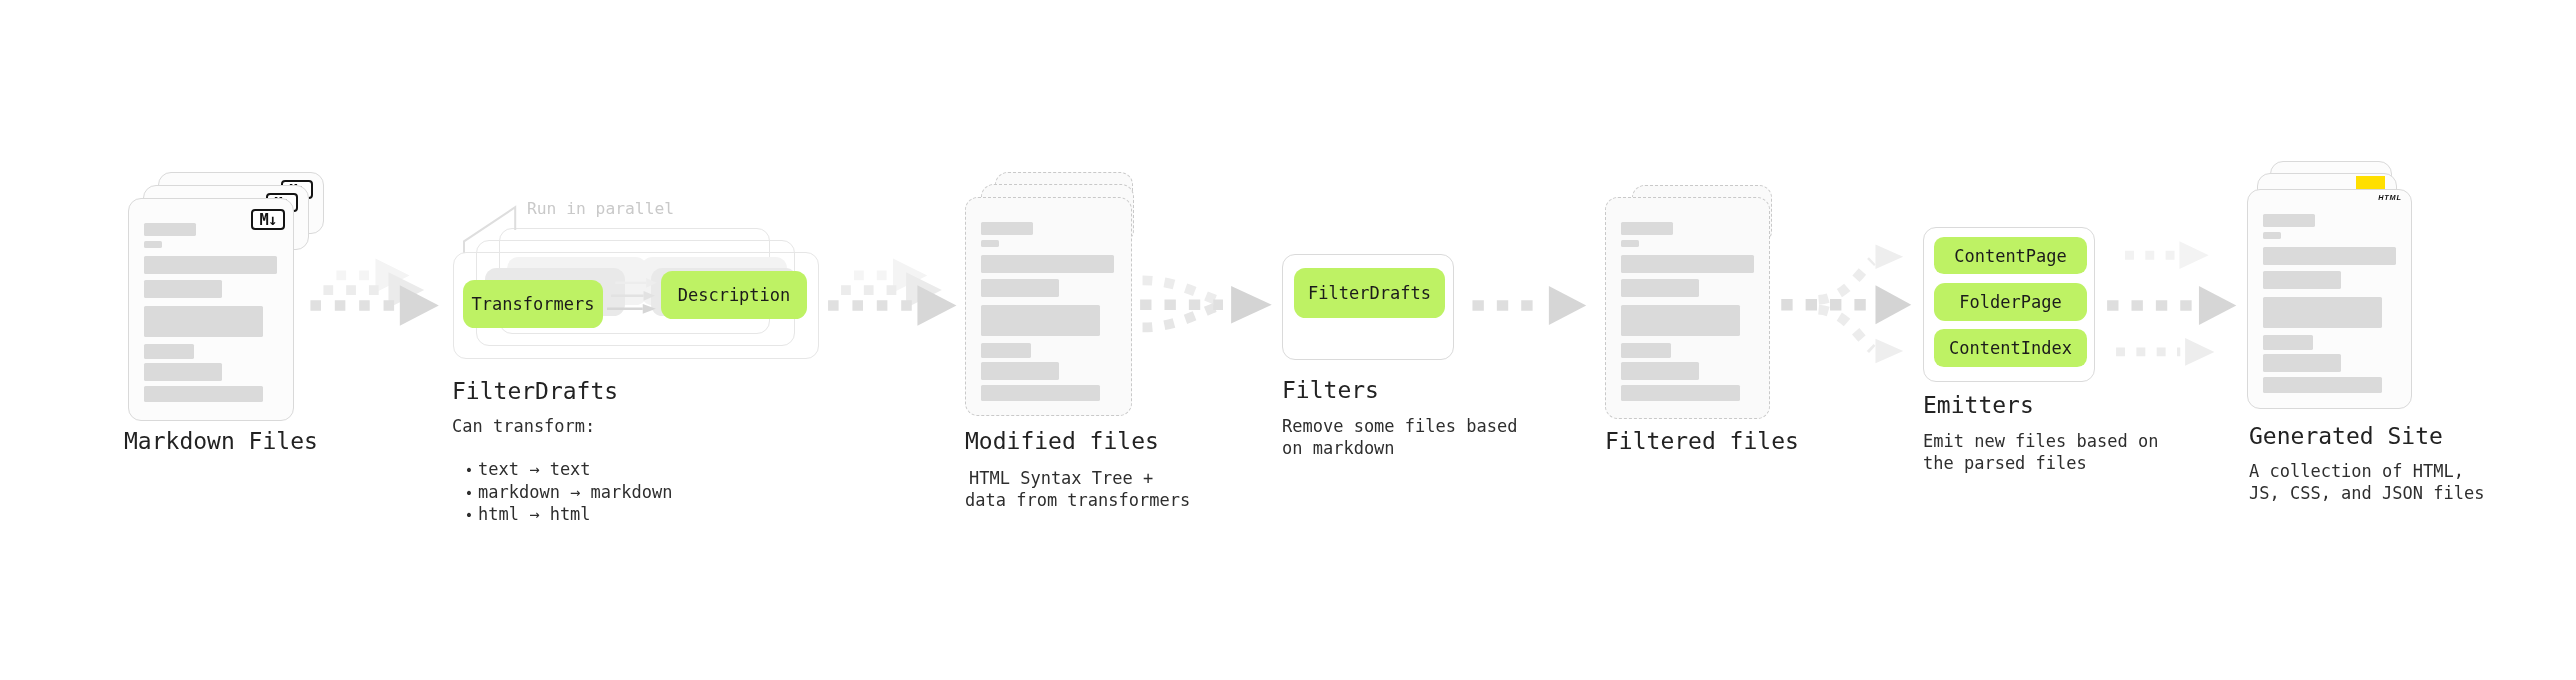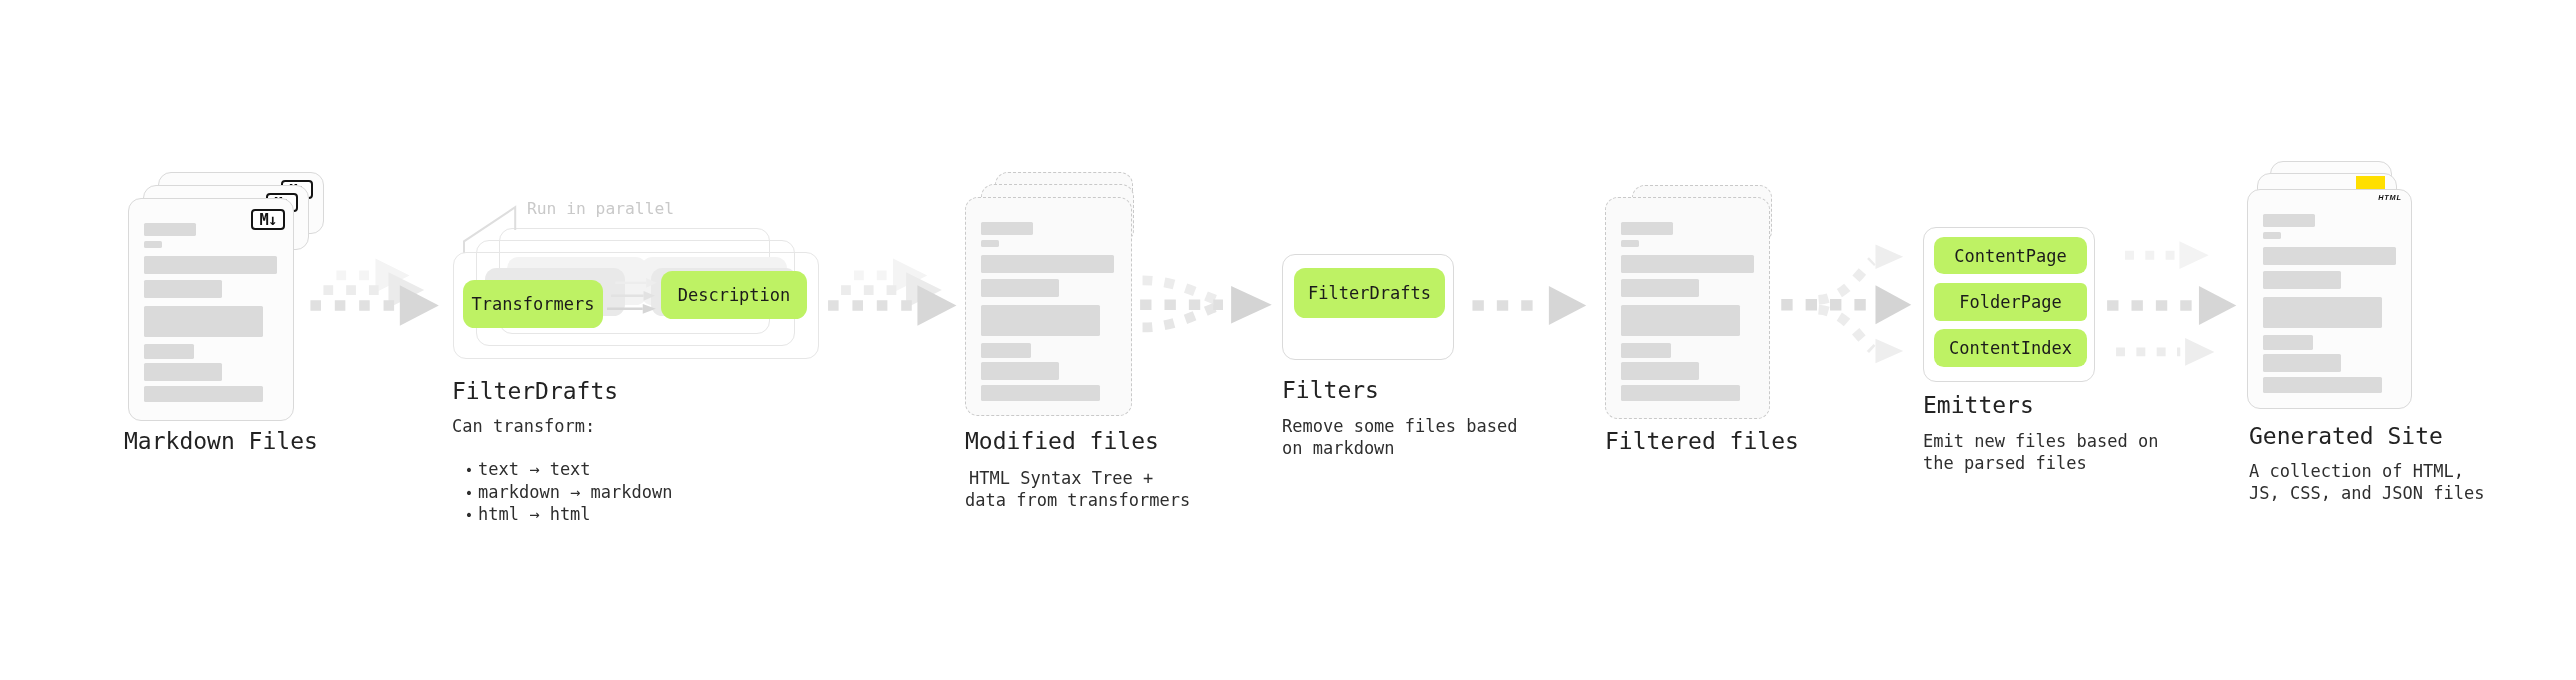--- a/index.html
+++ b/index.html
@@ -205,21 +205,21 @@
       <div class="bar b6"></div>
       <div class="bar b7"></div>
       <div class="bar b8"></div>
     </div>
     <div class="stage-label" style="left:1605px;top:428px">Filtered files</div>
   </div>
 
   <div>
     <div class="obox" style="left:1923px;top:227px;width:172px;height:155px;z-index:1"></div>
     <div class="pill" style="left:1934px;top:237px;width:153px;height:37px;z-index:2;border-radius:9.8px">ContentPage</div>
-    <div class="pill" style="left:1934px;top:283px;width:153px;height:38px;z-index:2;border-radius:6px">FolderPage</div>
+    <div class="pill" style="left:1934px;top:283px;width:153px;height:38px;z-index:2;border-radius:11px">FolderPage</div>
     <div class="pill" style="left:1934px;top:329px;width:153px;height:38px;z-index:2;border-radius:9.8px">ContentIndex</div>
     <div class="stage-label" style="left:1923px;top:392px">Emitters</div>
     <div class="stage-sub" style="left:1923px;top:431px">Emit new files based on</div>
     <div class="stage-sub" style="left:1923px;top:453px">the parsed files</div>
   </div>
 
   <div>
     <div class="fcard" style="left:2270px;top:161px;width:122px;height:52px;z-index:1">
       <div class="css-badge">
         <span class="css-txt">CSS</span>

